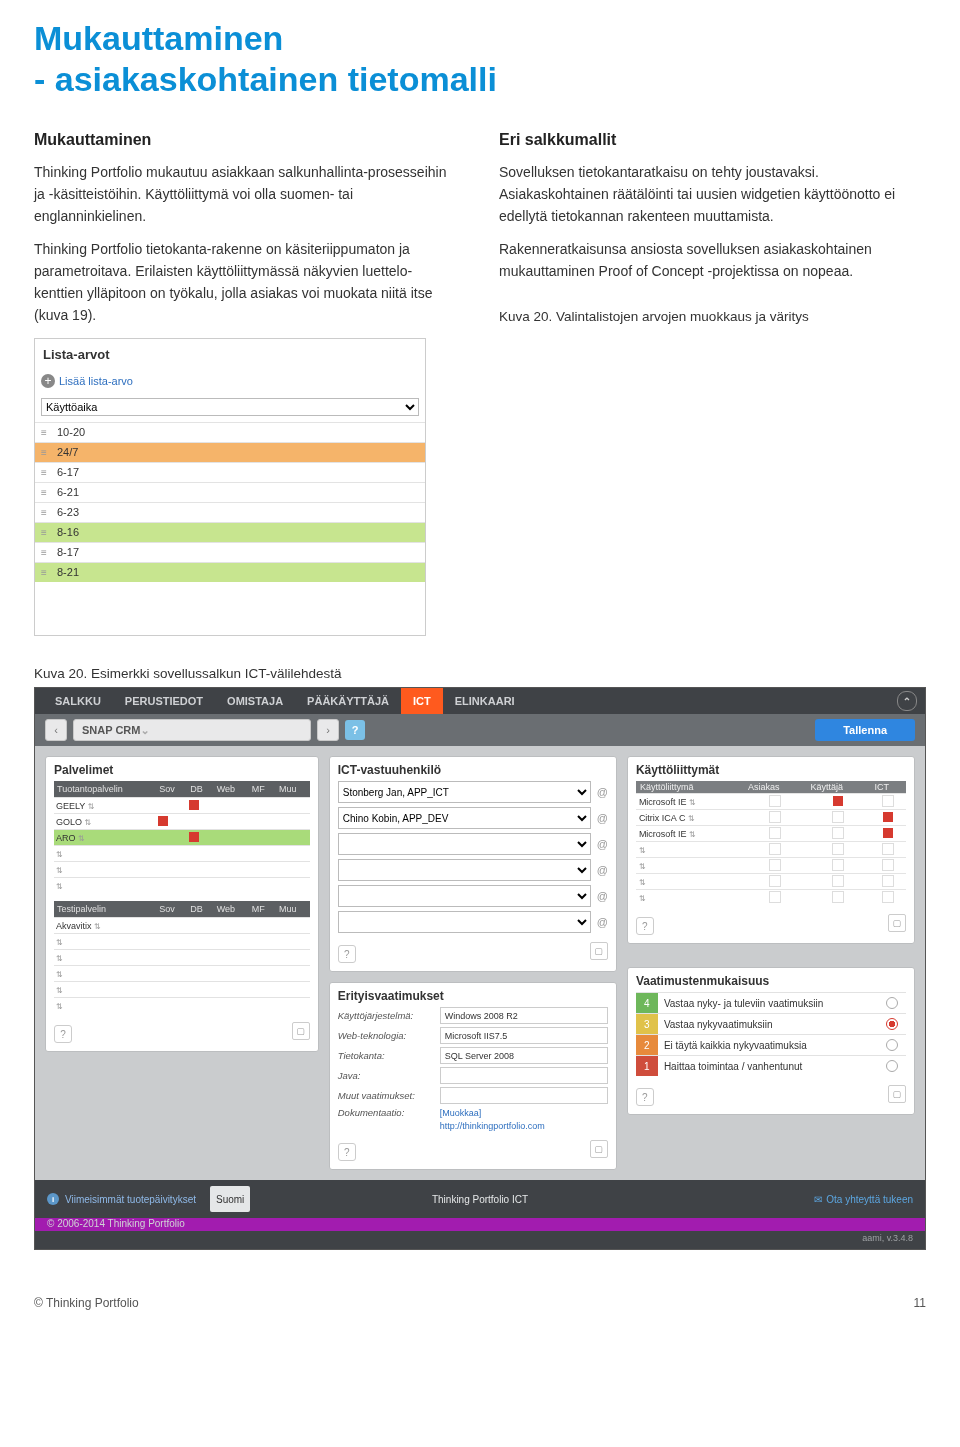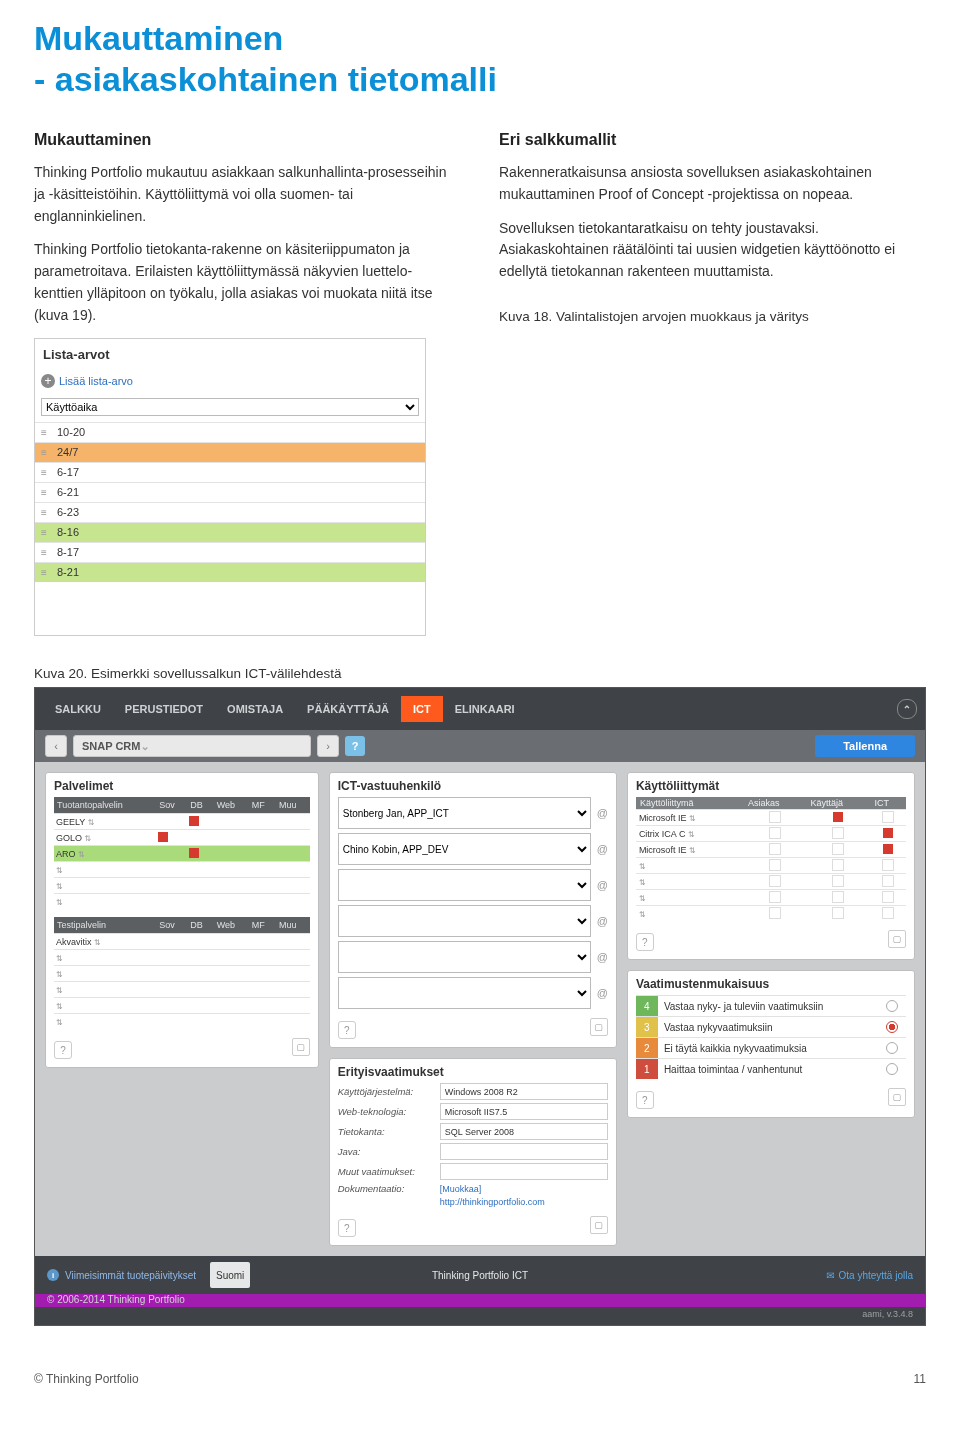--- a/index.html
+++ b/index.html
@@ -20,21 +20,21 @@
   .list-panel-select { margin:0 6px 4px 6px; }
   .list-panel-select select { width:100%; font-size:11px; border:1px solid #bbb; background:#fff; height:18px; }
   .list-items { font-size:11px; }
   .list-items .li-row { display:flex; align-items:center; border-top:1px solid #e3e3e3; height:19px; padding:0 6px; }
   .list-items .li-row.hl-orange { background:#f5b46a; }
   .list-items .li-row.hl-green  { background:#c7e58f; }
   .list-items .li-ico { color:#999; font-size:10px; margin-right:6px; width:10px; }
 
   
   .app { border:1px solid #555; background:#fff; margin-top:4px; }
-  .app-tabs { background:#3f4246; color:#cfd1d4; display:flex; align-items:center; font-size:11px; font-weight:bold; padding:8px 8px; height:26px; }
+  .app-tabs { background:#3f4246; color:#cfd1d4; display:flex; align-items:center; font-size:11px; font-weight:bold; padding:0 8px; height:26px; }
   .app-tab { padding:0 12px; height:26px; display:flex; align-items:center; cursor:pointer; }
   .app-tab.active { background:#ff5a1e; color:#fff; }
   .app-tabs .sp { flex:1; }
   .app-tabs .circ { width:18px;height:18px;border-radius:9px;border:1px solid #888;display:flex;align-items:center;justify-content:center;color:#ccc;font-size:10px; }
 
   .app-sub { background:#6a6e72; height:32px; display:flex; align-items:center; padding:0 10px; gap:6px; }
   .nav-btn { width:20px;height:20px;background:#e9e9ea;border:1px solid #c9c9c9;display:flex;align-items:center;justify-content:center;font-size:11px;color:#777;border-radius:3px; }
   .crumb-box { background:#e9e9ea;border:1px solid #c9c9c9;height:20px;border-radius:3px;display:flex;align-items:center;padding:0 8px;font-size:11px;font-weight:bold;width:220px;color:#555; }
   .help-btn { width:20px;height:20px;border-radius:3px;background:#7bc0e6;color:#fff;display:flex;align-items:center;justify-content:center;font-size:11px;font-weight:bold; }
   .save-btn { margin-left:auto; background:#2f86e0;color:#fff;font-size:11px;font-weight:bold;height:22px;padding:0 28px;border-radius:3px;display:flex;align-items:center; }
@@ -48,21 +48,21 @@
   .dtbl th { background:#5c5f62; color:#e0e0e0; font-size:9px; font-weight:normal; padding:3px 3px; text-align:left; }
   .dtbl td { background:#fff; border-top:1px solid #e2e2e2; font-size:9px; height:15px; padding:0 2px; }
   .dtbl td.name { width:36%; }
   .sq { width:10px;height:10px;display:inline-block; }
   .sq.red { background:#d63a2f; }
   .dtbl tr.grn td { background:#a9db7a; }
   .updn { color:#999; font-size:8px; }
 
   .mid-stack { display:flex; flex-direction:column; gap:10px; }
   .ddrow { display:flex; align-items:center; gap:6px; margin-bottom:4px; }
-  .ddrow select { flex:1; font-size:10px; height:32px; border:1px solid #bbb; background:#fff; }
+  .ddrow select { flex:1; font-size:10px; height:22px; border:1px solid #bbb; background:#fff; }
   .at { color:#999; font-size:11px; }
 
   .kv { display:flex; align-items:center; font-size:9.5px; margin-bottom:3px; gap:6px; }
   .kv label { width:96px; font-style:italic; color:#555; }
   .kv .val { flex:1; border:1px solid #ccc; height:15px; padding:0 4px; font-size:9px; display:flex; align-items:center; background:#fff; }
   .kv .link { color:#2e6fbf; font-size:9px; }
 
   .help-q { width:16px;height:16px;border:1px solid #ccc;border-radius:3px;color:#999;font-size:10px;display:flex;align-items:center;justify-content:center;margin-top:6px; }
   .note-ico { width:16px;height:16px;border:1px solid #ccc;border-radius:2px;color:#999;font-size:9px;display:flex;align-items:center;justify-content:center; }
   .panel-foot { display:flex; justify-content:space-between; align-items:center; margin-top:6px; }
@@ -144,23 +144,23 @@
             <div class="li-row hl-green">
               <span class="li-ico">≡</span>
               <span>8-21</span>
             </div>
           </div>
       </div>
     </div>
 
     <div class="col">
       <h2>Eri salkkumallit</h2>
+      <p>Sovelluksen tietokantaratkaisu on tehty joustavaksi. Asiakaskohtainen räätälöinti tai uusien widgetien käyttöönotto ei edellytä tietokannan rakenteen muuttamista.</p>
       <p>Rakenneratkaisunsa ansiosta sovelluksen asiakaskohtainen mukauttaminen Proof of Concept -projektissa on nopeaa.</p>
-      <p>Sovelluksen tietokantaratkaisu on tehty joustavaksi. Asiakaskohtainen räätälöinti tai uusien widgetien käyttöönotto ei edellytä tietokannan rakenteen muuttamista.</p>
-      <p class="caption" style="margin-top:24px;">Kuva 18. Valintalistojen arvojen muokkaus ja väritys</p>
+      <p class="caption" style="margin-top:24px;">Kuva 20. Valintalistojen arvojen muokkaus ja väritys</p>
     </div>
   </div>
 
   <p class="caption2">Kuva 20. Esimerkki sovellussalkun ICT-välilehdestä</p>
 
   <div class="app">
     <div class="app-tabs" id="app-tabs" style="position: relative;">
       <div class="app-tab">SALKKU</div>
         <div class="app-tab">PERUSTIEDOT</div>
         <div class="app-tab">OMISTAJA</div>
@@ -380,21 +380,21 @@
                 <span class="link" style="color:#2e6fbf;">http://thinkingportfolio.com</span>
               </div>
             </div>
           <div class="panel-foot">
             <div class="help-q">?</div>
             <div class="note-ico">▢</div>
           </div>
         </div>
       </div>
 
-      <div style="flex:1; display:flex; flex-direction:column; gap:10px;">
+      <div style="flex:1; display:flex; flex-direction:column; gap:23px;">
         <div class="panel">
           <div class="panel-title">Käyttöliittymät</div>
           <table class="rtbl" id="uitbl">
               <tbody>
                 <tr>
                   <th style="width:40%">Käyttöliittymä</th>
                   <th>Asiakas</th>
                   <th>Käyttäjä</th>
                   <th>ICT</th>
                 </tr>
@@ -479,21 +479,21 @@
       </div>
     </div>
 
     <div class="app-footer">
       <span class="info-i">i</span>
       <span style="color:#8fb9e8;">Viimeisimmät tuotepäivitykset</span>
       <span class="lang">Suomi</span>
       <span style="position:absolute; left:50%; transform:translateX(-50%); color:#e5e7e8;">Thinking Portfolio ICT</span>
       <span class="envlp">
         <span>✉</span>
-        <span>Ota yhteyttä jolla</span>
+        <span>Ota yhteyttä tukeen</span>
       </span>
     </div>
     <div style="background:#a21caf;color:#d0d3d5;font-size:10px;padding:0 12px 2px;">© 2006-2014 Thinking Portfolio</div>
     <div class="app-footer2">aami, v.3.4.8</div>
   </div>
 
   <div class="page-foot">
     <span>© Thinking Portfolio</span>
     <span>11</span>
   </div>

